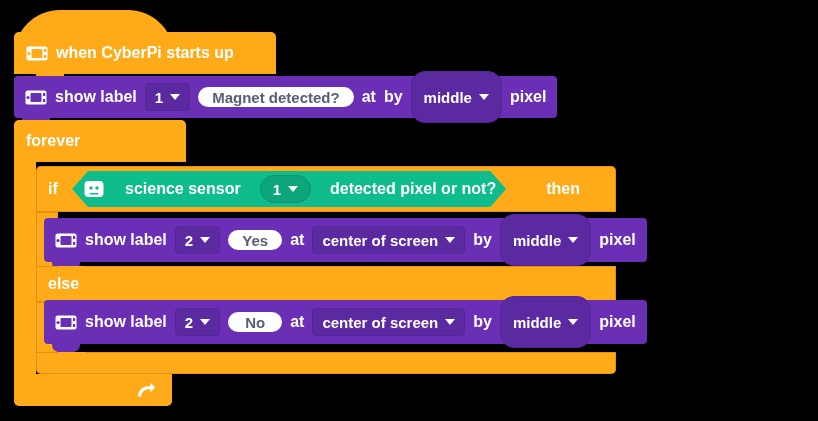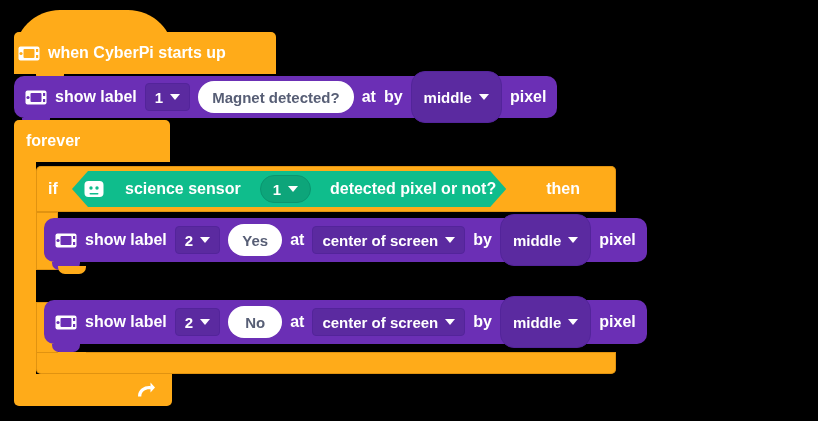--- a/index.html
+++ b/index.html
@@ -45,36 +45,36 @@
     height: 46px;
     background: #FFAB19;
     border-radius: 62px 62px 0 0;
   }
   .hat-body {
     left: 14px;
     top: 32px;
     width: 262px;
     height: 42px;
     border-radius: 5px 5px 0 0;
-    padding-left: 4px;
+    padding-left: 12px;
     gap: 8px;
   }
 
   
   .notch {
     position: absolute;
     width: 28px;
     height: 8px;
     background: inherit;
     border-radius: 0 0 7px 7px;
   }
 
   
   .stmt {
-    border-radius: 10px;
+    border-radius: 4px;
     padding: 0 11px;
     gap: 8px;
     height: 40px;
   }
 
   
   .field-drop {
     display: inline-flex;
     align-items: center;
     gap: 7px;
@@ -101,21 +101,21 @@
     color: #ffffff;
   }
   .purple .field-round {
     background: #5B2AA0;
     border: 1px solid #53249a;
   }
   .field-text {
     display: inline-flex;
     align-items: center;
     justify-content: center;
-    height: 32px;
+    height: 20px;
     min-width: 26px;
     padding: 0 14px;
     border-radius: 16px;
     background: #ffffff;
     color: #575E75;
     font-size: 15px;
     font-weight: bold;
   }
   .caret {
     width: 0; height: 0;
@@ -210,21 +210,21 @@
     <span class="lbl">at</span>
     <span class="lbl">by</span>
     <span class="field-round">
       <span>middle</span>
       <i class="caret"></i>
     </span>
     <span class="lbl">pixel</span>
     <div class="notch" style="left:8px; top:42px; background:#6B2FB5;"></div>
   </div>
 
-  <div class="c-header orange" style="left:14px; top:120px; width:156px; height:42px; border-radius:5px 5px 0 0; padding-left:12px;">
+  <div class="c-header orange" style="left:14px; top:120px; width:172px; height:42px; border-radius:5px 5px 0 0; padding-left:12px;">
     <span class="lbl">forever</span>
   </div>
 
   <div class="c-arm orange" style="left:14px; top:162px; width:22px; height:218px;"></div>
 
   <div class="c-foot orange" style="left:14px; top:374px; width:158px; height:32px; border-radius:0 0 5px 5px; padding-right:16px;">
     <span>
       <svg class="icon-loop" viewBox="0 0 22 20">
         <path d="M4 16.5 C4 8.5, 11.5 5.5, 16.5 6.2 L16.5 2.6 L21 7.6 L16.5 12.6 L16.5 9.3 C12.5 8.7, 7.3 10.6, 7.3 16.5 Z" fill="#ffffff"></path>
       </svg>
@@ -281,20 +281,23 @@
     </span>
     <span class="lbl">by</span>
     <span class="field-round">
       <span>middle</span>
       <i class="caret"></i>
     </span>
     <span class="lbl">pixel</span>
     <div class="notch" style="left:8px; top:44px; background:#6B2FB5;"></div>
   </div>
 
+  <div class="c-header orange inner-edge" style="left:36px; top:266px; width:580px; height:36px; padding-left:12px;">
+    <span class="lbl">else</span>
+  </div>
   <div style="position:absolute; left:58px; top:266px; width:28px; height:8px; background:#FFAB19; border-radius:0 0 7px 7px;"></div>
 
   <div class="c-arm orange inner-edge" style="left:36px; top:302px; width:22px; height:58px;"></div>
 
   <div class="blk purple stmt" style="left:44px; top:300px; height:44px;">
     <span>
       <svg class="icon-cyberpi" viewBox="0 0 22 15">
         <rect x="0.5" y="0.5" width="21" height="14" rx="2" fill="#ffffff"></rect>
         <rect x="5.5" y="3" width="11" height="9" rx="1" fill="#6B2FB5"></rect>
         <circle cx="3" cy="7.5" r="1.6" fill="#6B2FB5"></circle>

